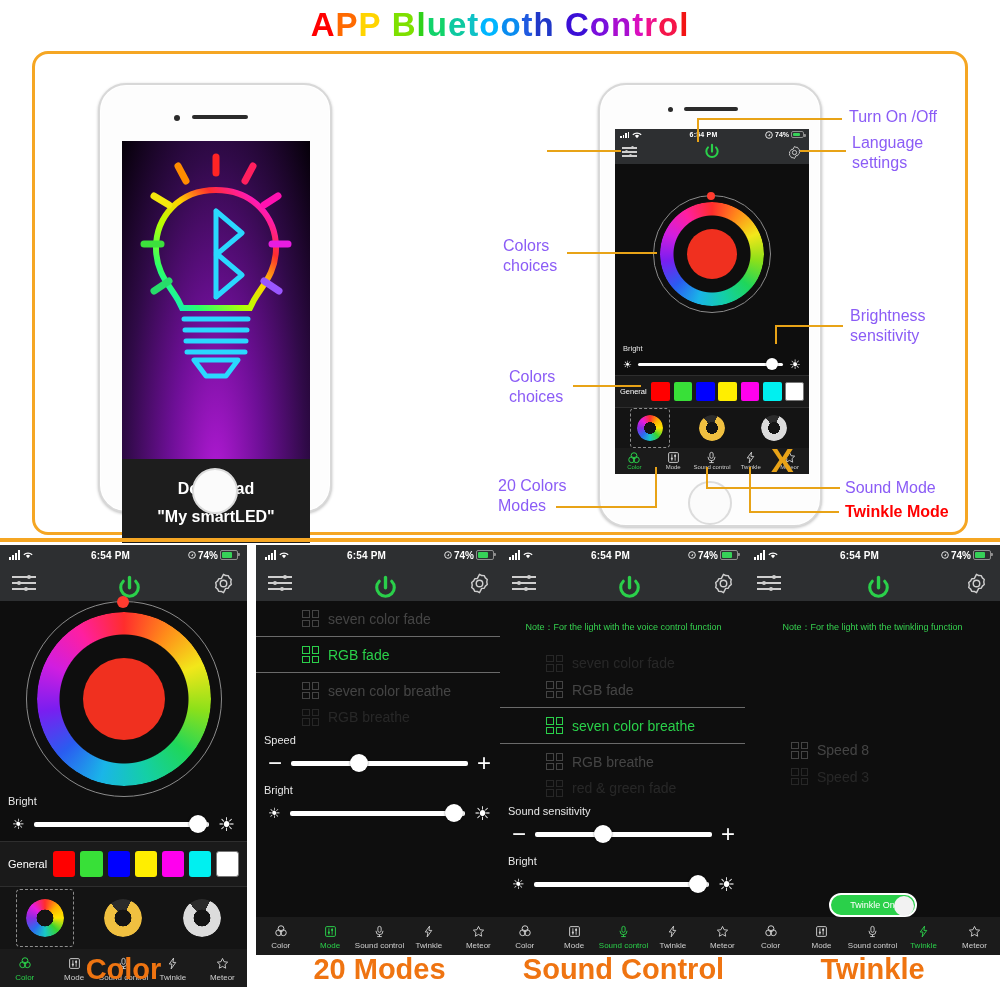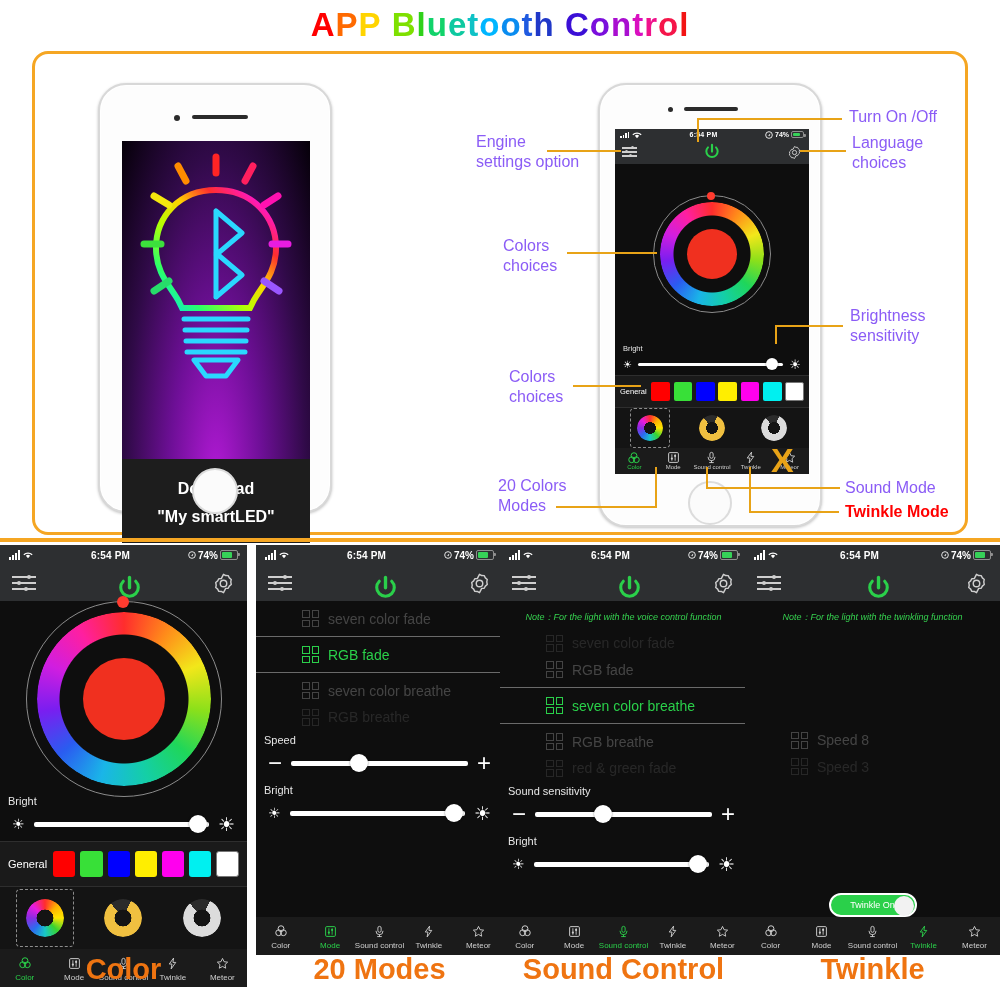--- a/index.html
+++ b/index.html
@@ -191,21 +191,21 @@
   .panel .pm { font-size:24px; }
   .panel .generalRow { gap:5px; padding:9px 8px; }
   .panel .generalRow .gl { font-size:11px; }
   .panel .sw { width:26px; height:26px; border-radius:3px; }
   .panel .presetRow { padding:12px 6px; }
   .panel .pring { width:38px; height:38px; }
   .panel .sel-brackets { left:-10px; top:-10px; width:58px; height:58px; }
   .panel .tabbar { height:38px; }
   .panel .tab { font-size:8px; line-height:10px; }
   .panel .tab .ic { height:19px; }
-  .panel .notebar { font-size:9px; padding:10px 6px;font-style:italic; }
+  .panel .notebar { font-size:9px; padding:20px 6px; }
   .panel .mrow { font-size:14px; padding:9px 0 9px 46px; gap:9px; }
   .panel .mrow.dimmer { height:16px; }
   .panel .gicon { width:17px; height:17px; }
 
   .topStripe { position:absolute; left:0; top:538px; width:1000px; height:4px;
                background:#f5a623; }
 </style>
 </head>
 <body>
 
@@ -423,25 +423,23 @@
   <div class="ln lnH" style="left:775px; top:325px; width:68px;"></div>
   <div class="ln lnV" style="left:775px; top:325px; height:19px;"></div>
   <div class="ln lnH" style="left:573px; top:385px; width:68px;"></div>
   <div class="ln lnH" style="left:556px; top:506px; width:100px;"></div>
   <div class="ln lnV" style="left:655px; top:467px; height:41px;"></div>
   <div class="ln lnH" style="left:706px; top:487px; width:134px;"></div>
   <div class="ln lnV" style="left:706px; top:467px; height:21px;"></div>
   <div class="ln lnH" style="left:749px; top:511px; width:90px;"></div>
   <div class="ln lnV" style="left:749px; top:467px; height:45px;"></div>
 
-  <div class="ann" style="left:476px; top:132px;">Engine
-settings option</div>
   <div class="ann" style="left:849px; top:107px;">Turn On /Off</div>
   <div class="ann" style="left:852px; top:133px;">Language
-choices</div>
+settings</div>
   <div class="ann" style="left:503px; top:236px;">Colors
 choices</div>
   <div class="ann" style="left:850px; top:306px;">Brightness
 sensitivity</div>
   <div class="ann" style="left:509px; top:367px;">Colors
 choices</div>
   <div class="ann" style="left:498px; top:476px;">20 Colors
 Modes</div>
   <div class="ann" style="left:845px; top:478px;">Sound Mode</div>
   <div class="ann red" style="left:845px; top:502px;">Twinkle Mode</div>

